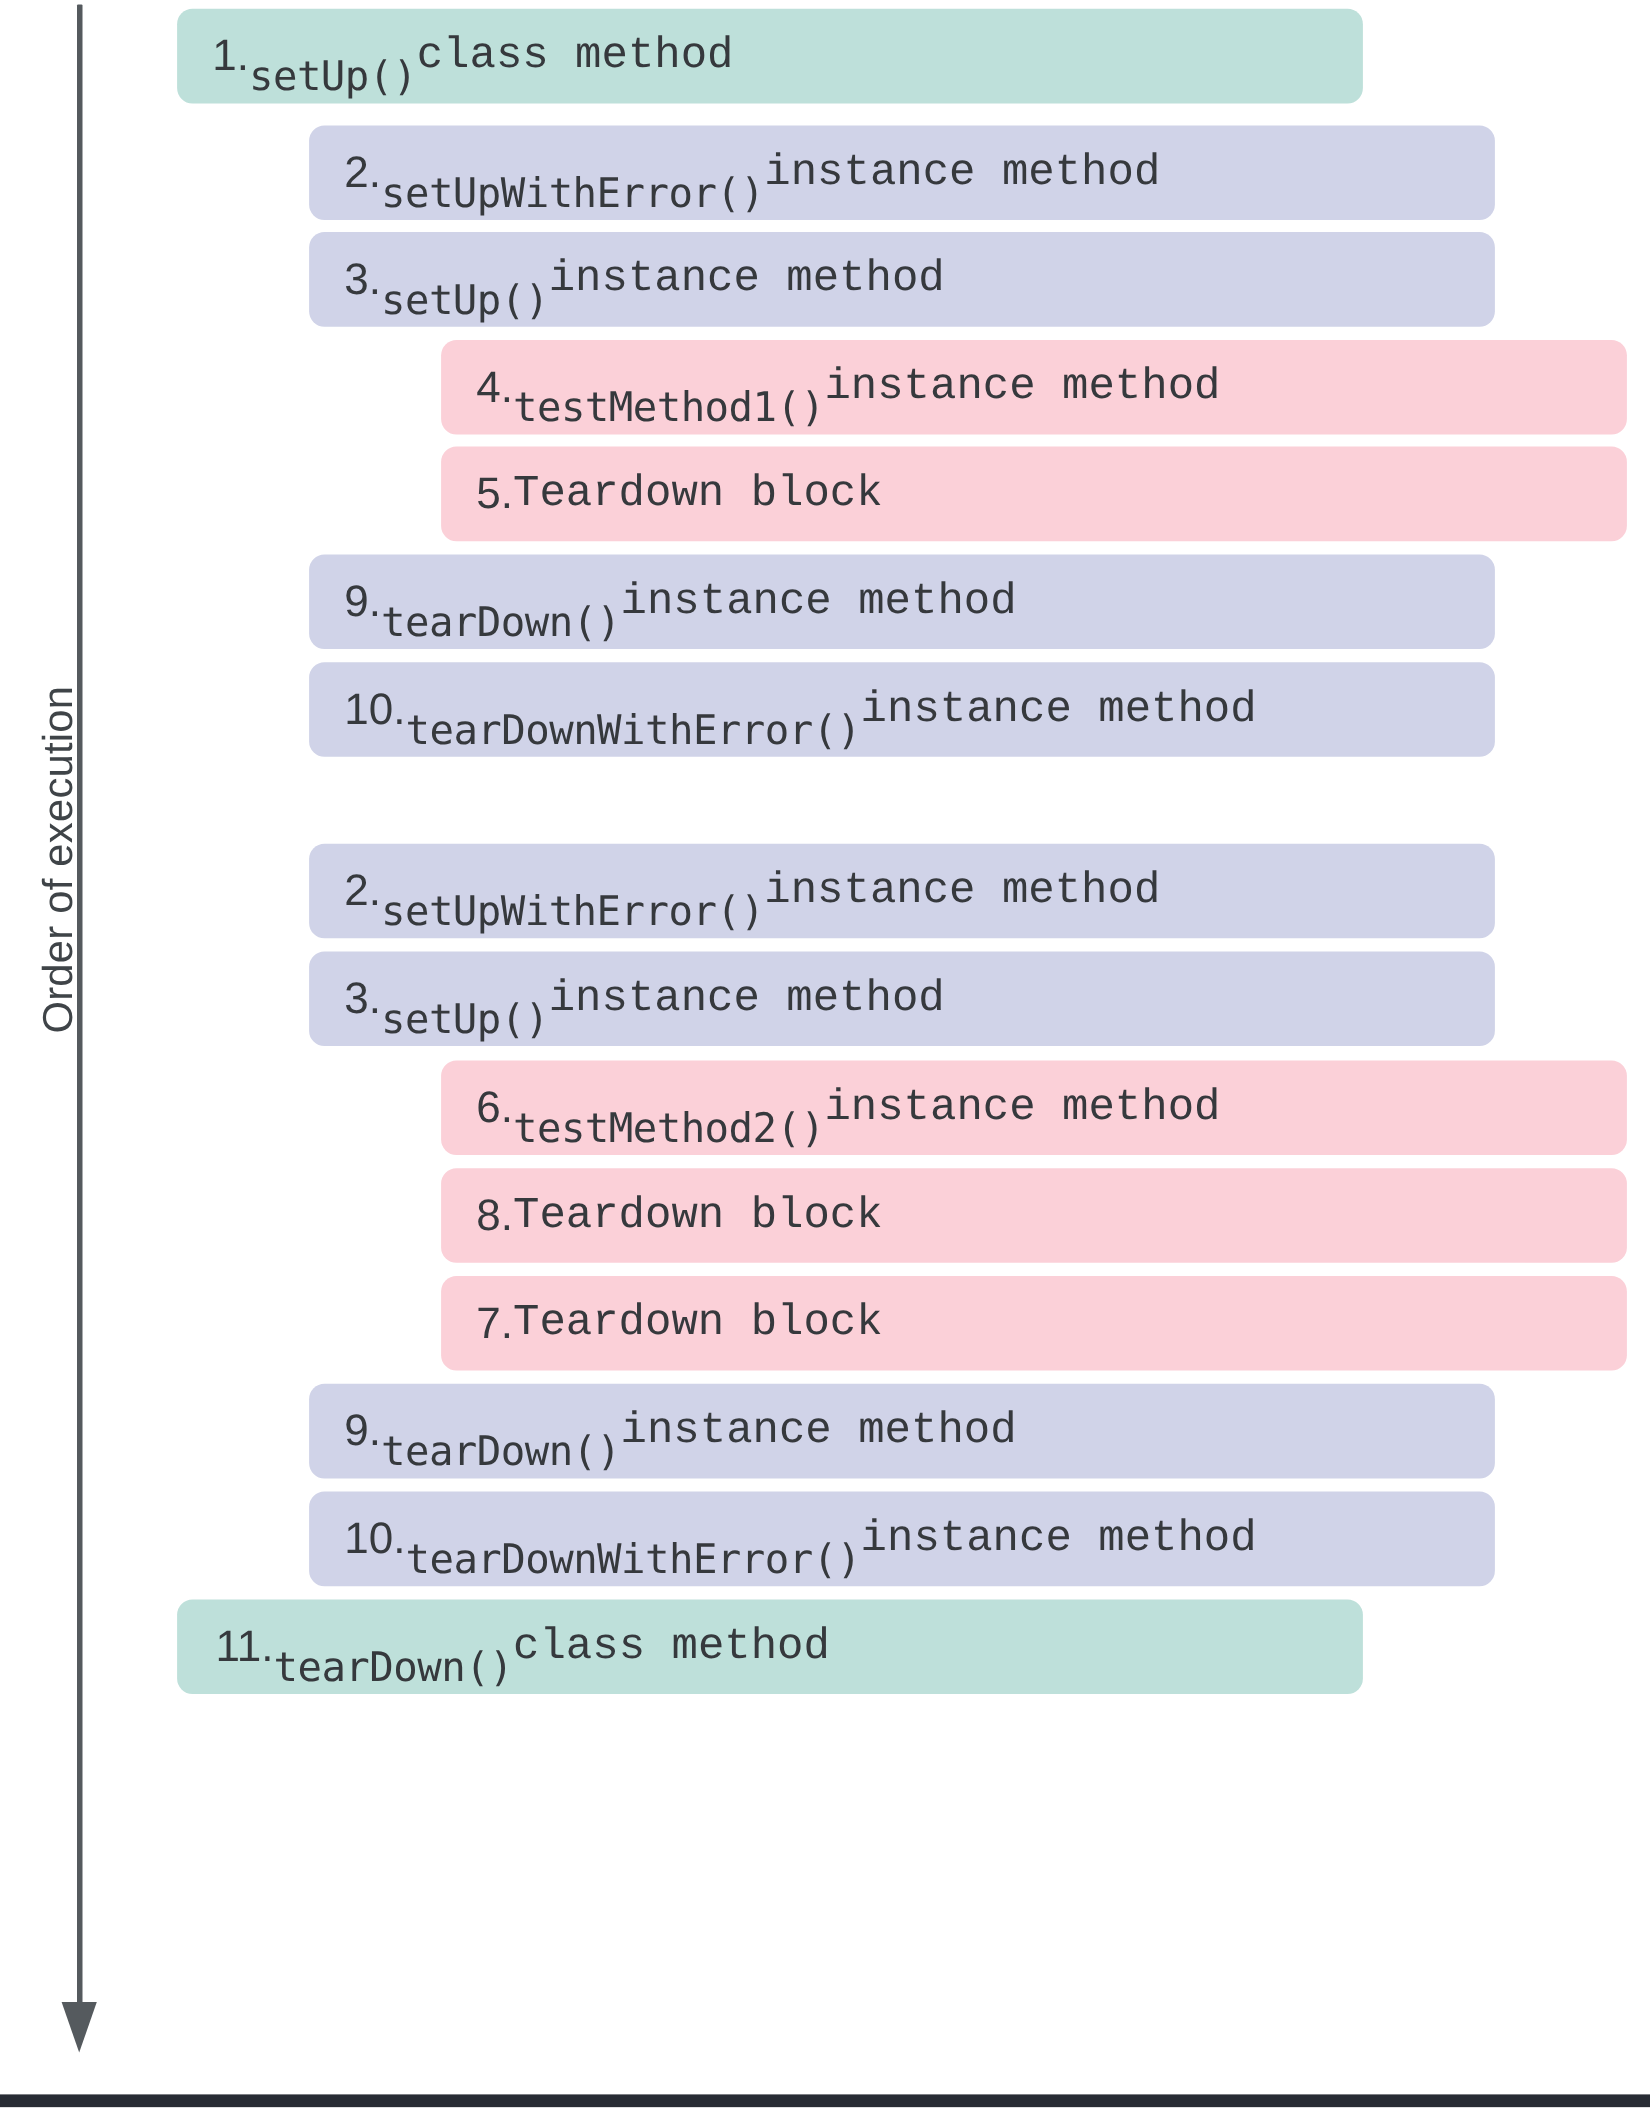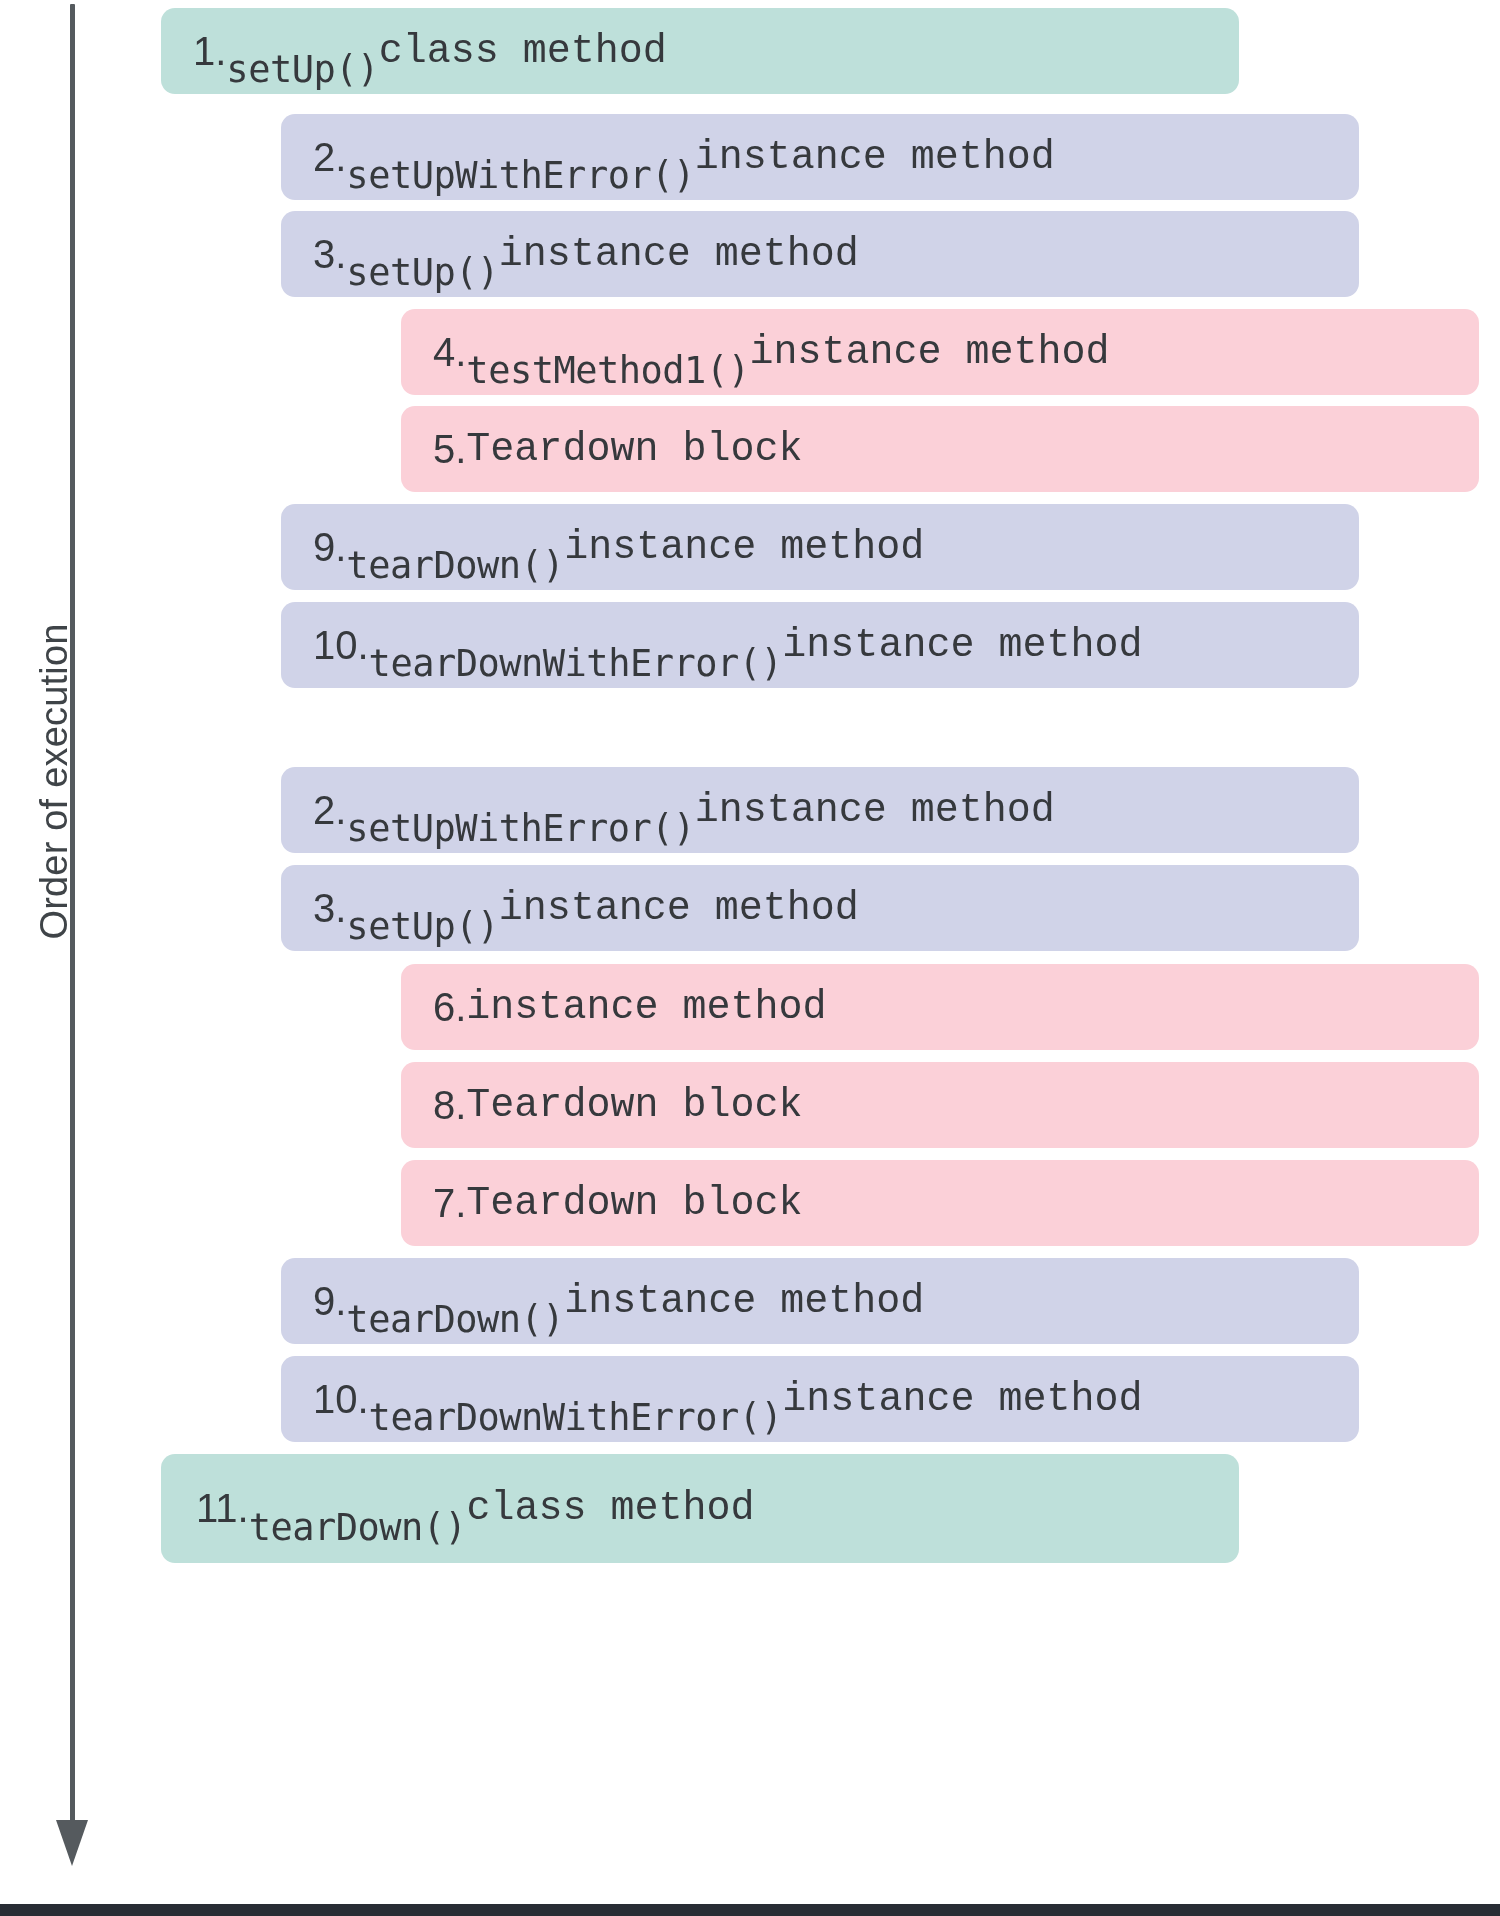--- a/index.html
+++ b/index.html
@@ -142,41 +142,42 @@
         <span class="code">setUpWithError()</span>
         <span class="plain"> instance method</span>
       </div>
       <div class="step lvl-instance" style="top: 865px; height: 86px;">
         <span class="num">3.</span> 
         <span class="code">setUp()</span>
         <span class="plain"> instance method</span>
       </div>
       <div class="step lvl-test" style="top: 964px; height: 86px;">
         <span class="num">6.</span> 
+        <span class="code">testMethod2()</span>
         <span class="plain"> instance method</span>
       </div>
       <div class="step lvl-test" style="top: 1062px; height: 86px;">
         <span class="num">8.</span> 
         <span class="plain">Teardown block</span>
       </div>
       <div class="step lvl-test" style="top: 1160px; height: 86px;">
         <span class="num">7.</span> 
         <span class="plain">Teardown block</span>
       </div>
       <div class="step lvl-instance" style="top: 1258px; height: 86px;">
         <span class="num">9.</span> 
         <span class="code">tearDown()</span>
         <span class="plain"> instance method</span>
       </div>
       <div class="step lvl-instance" style="top: 1356px; height: 86px;">
         <span class="num">10.</span> 
         <span class="code">tearDownWithError()</span>
         <span class="plain"> instance method</span>
       </div>
-      <div class="step lvl-class" style="top: 1454px; height: 109px; padding-left: 35px;">
+      <div class="step lvl-class" style="top: 1454px; height: 86px; padding-left: 35px;">
         <span class="num">11.</span> 
         <span class="code">tearDown()</span>
         <span class="plain"> class method</span>
       </div>
     </div>
 
   <div id="bottom-bar"></div>
 </div>
 
 </body></html>

